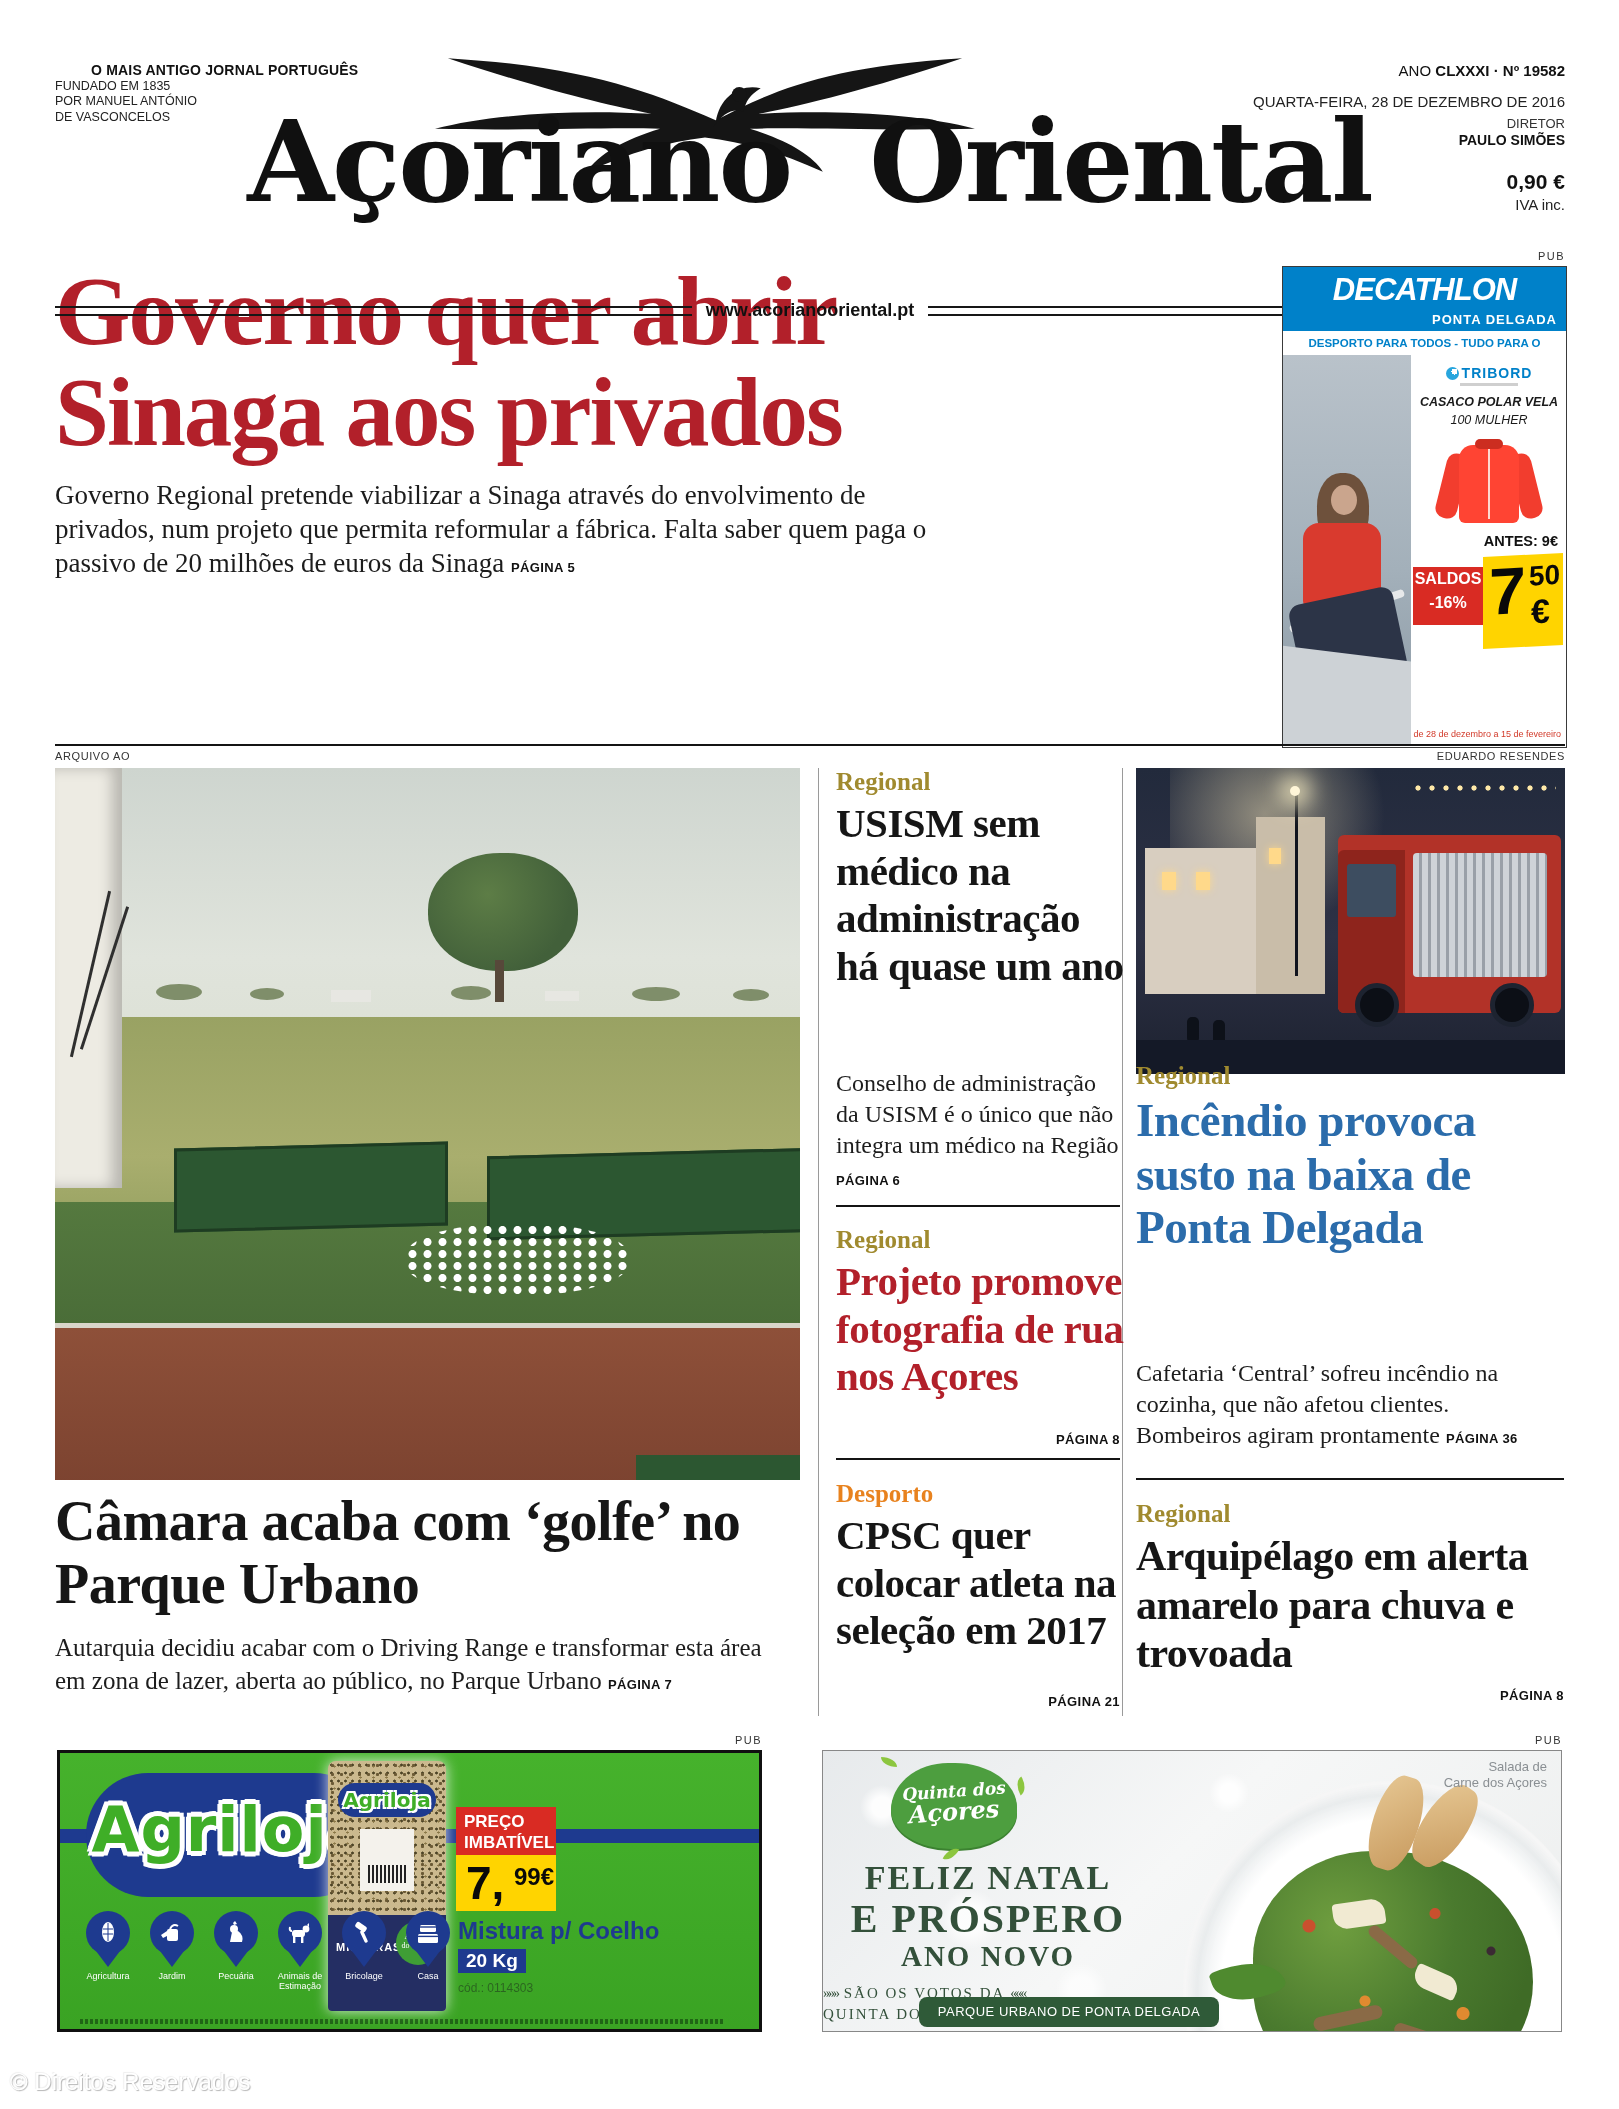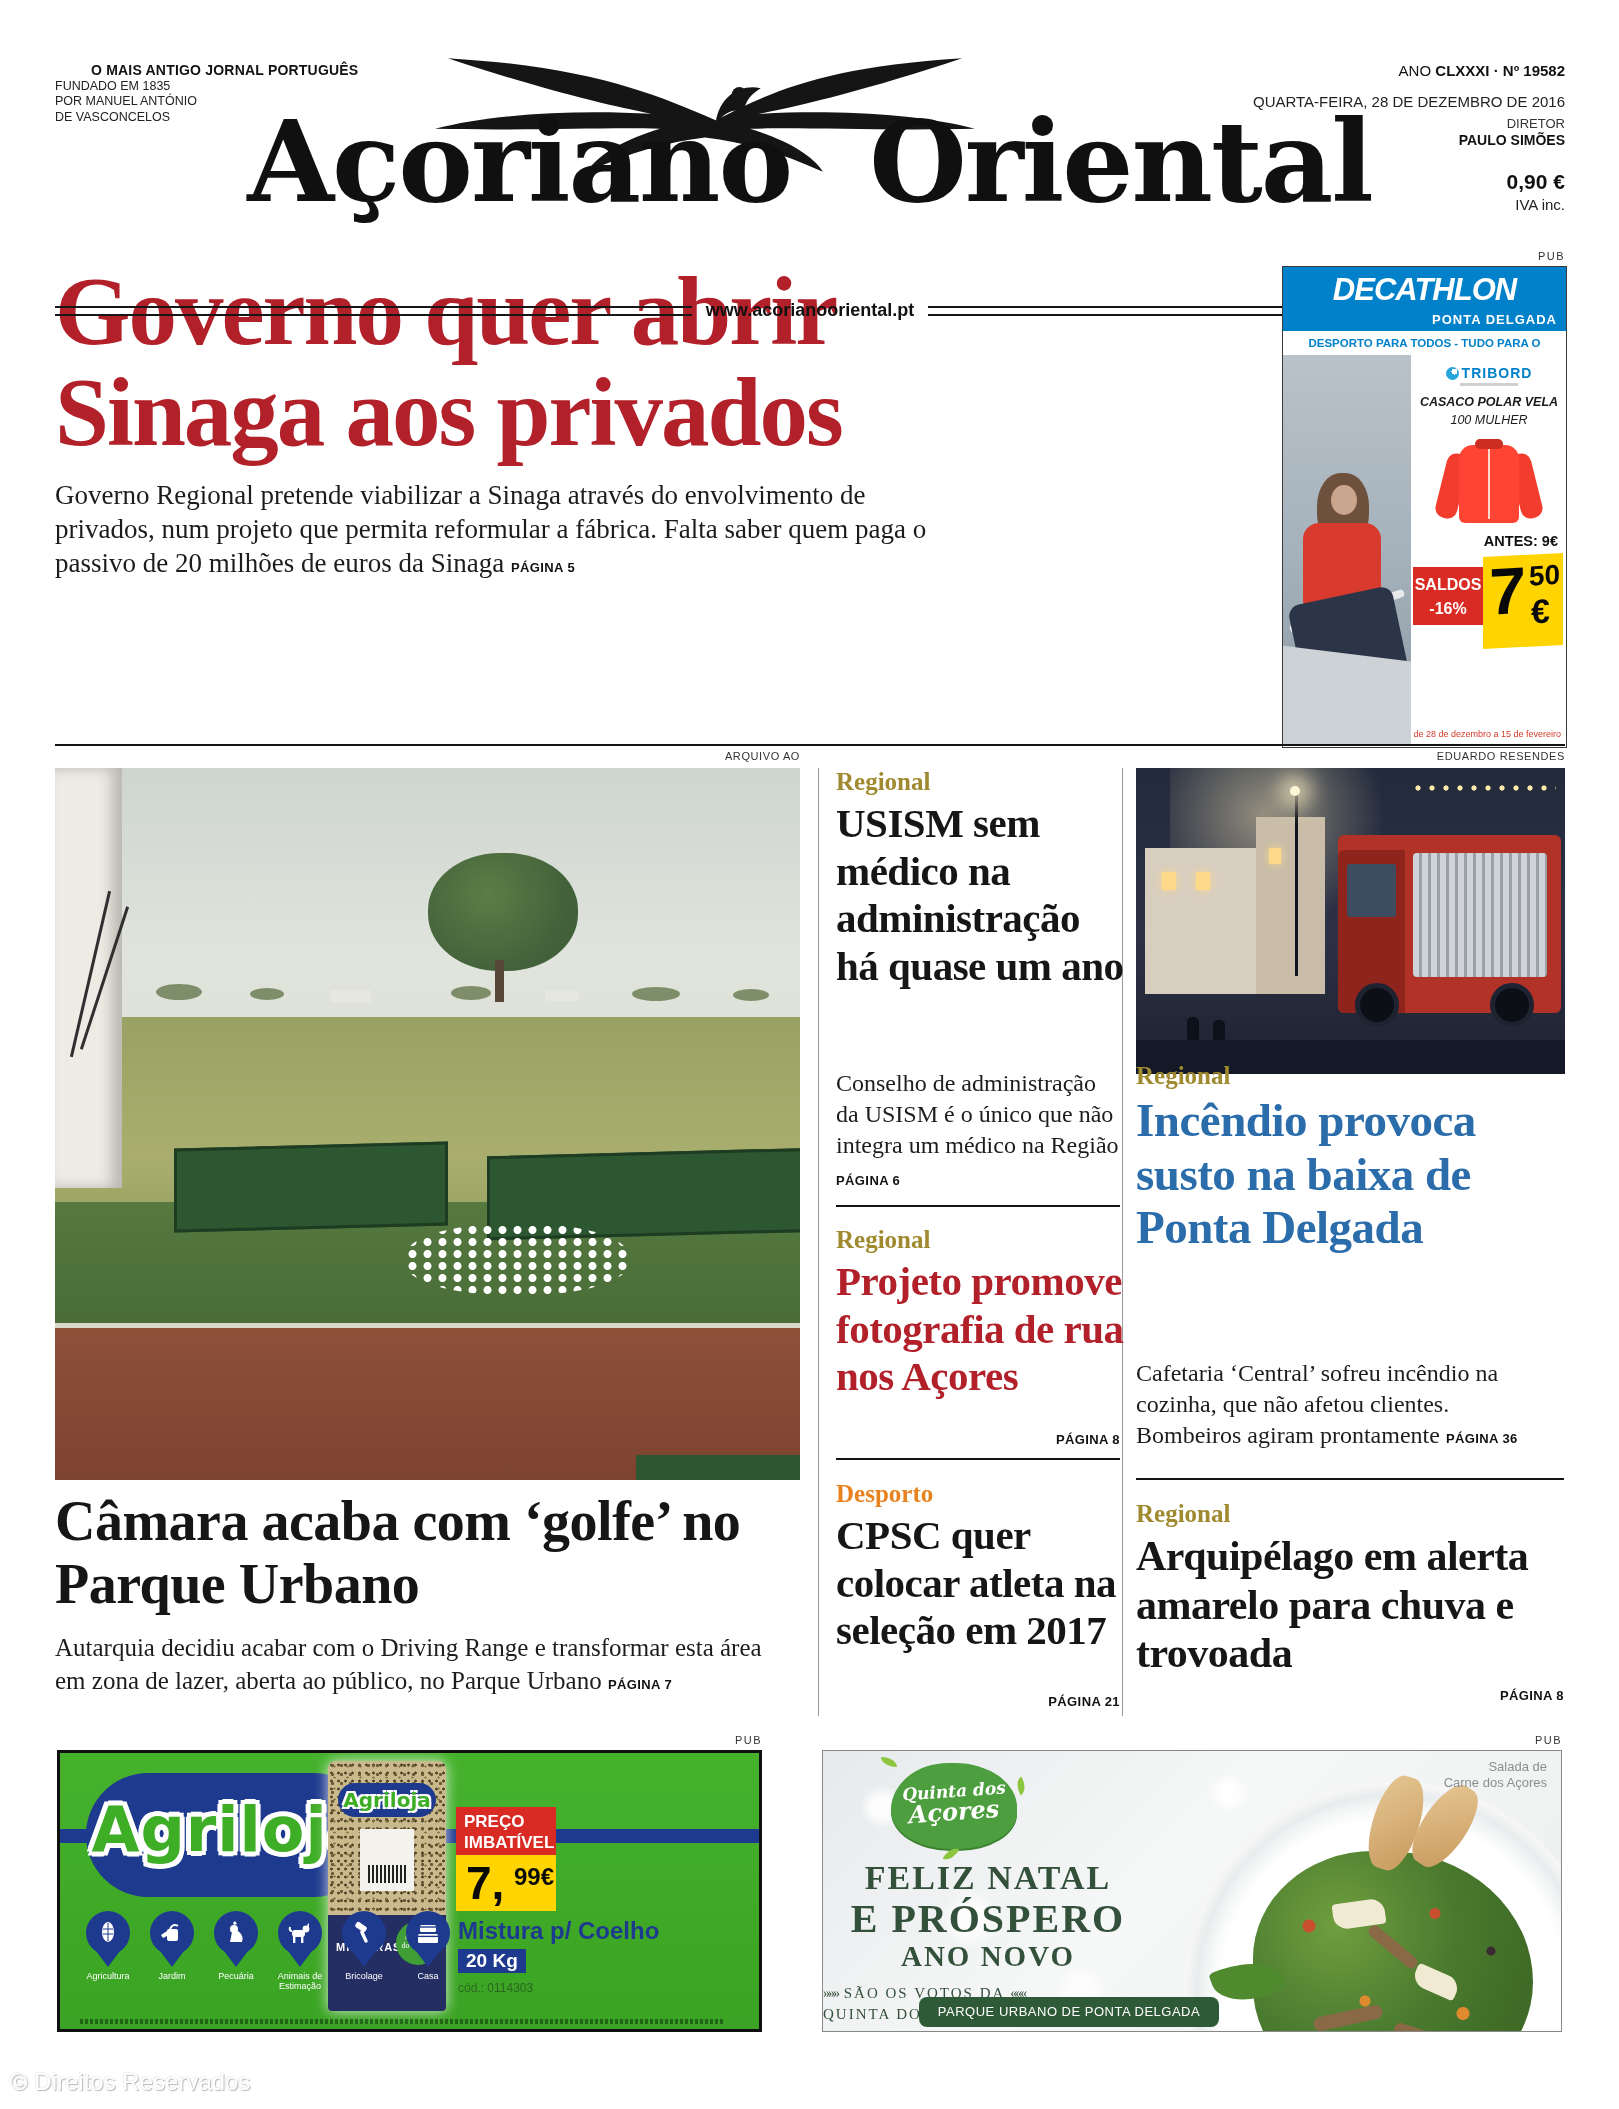--- a/index.html
+++ b/index.html
@@ -54,21 +54,21 @@
   .d-casaco{position:absolute;left:132px;top:40px;width:148px;text-align:center;font-family:"Liberation Sans",sans-serif;font-style:italic;font-weight:bold;font-size:12.5px;color:#1a1a1a;}
   .d-mulher{position:absolute;left:132px;top:58px;width:148px;text-align:center;font-family:"Liberation Sans",sans-serif;font-style:italic;font-size:12.5px;color:#1a1a1a;}
   .d-prod{position:absolute;left:158px;top:84px;width:96px;height:88px;}
   .d-torso{position:absolute;left:18px;top:6px;width:60px;height:78px;border-radius:14px 14px 6px 6px;background:#ff4433;}
   .d-sleeveL{position:absolute;left:0px;top:14px;width:22px;height:66px;border-radius:10px;background:#f23d2e;transform:rotate(14deg);}
   .d-sleeveR{position:absolute;right:0px;top:14px;width:22px;height:66px;border-radius:10px;background:#f23d2e;transform:rotate(-14deg);}
   .d-zip{position:absolute;left:47px;top:10px;width:2px;height:70px;background:#ffd9d2;}
   .d-collar{position:absolute;left:34px;top:0px;width:28px;height:10px;border-radius:5px;background:#cc2d20;}
   .d-antes{position:absolute;right:8px;top:178px;font-family:"Liberation Sans",sans-serif;font-weight:bold;font-size:14.5px;}
   .d-saldos{position:absolute;left:130px;top:212px;width:70px;height:58px;background:#d92b23;color:#fff;text-align:center;
-            font-family:"Liberation Sans",sans-serif;font-weight:bold;font-size:16px;line-height:1.5;padding-top:6px;box-sizing:border-box;}
+            font-family:"Liberation Sans",sans-serif;font-weight:bold;font-size:16px;line-height:1.5;box-sizing:border-box;}
   .d-yellow{position:absolute;left:200px;top:200px;width:80px;height:92px;background:#ffd400;transform:skewY(-3deg);}
   .d-p7{position:absolute;left:6px;top:2px;font-family:"Liberation Sans",sans-serif;font-weight:bold;font-size:66px;line-height:1;color:#090909;}
   .d-p50{position:absolute;left:46px;top:6px;font-family:"Liberation Sans",sans-serif;font-weight:bold;font-size:28px;color:#090909;}
   .d-peur{position:absolute;left:48px;top:38px;font-family:"Liberation Sans",sans-serif;font-weight:bold;font-size:34px;color:#090909;}
   .d-valid{position:absolute;right:5px;bottom:6px;font-family:"Liberation Sans",sans-serif;font-size:9px;color:#d23a2a;margin-top:41px;}
 
   
   .toprule{left:55px;right:54px;top:744px;border-top:2px solid #141414;}
   .credit{font-family:"Liberation Sans",sans-serif;font-size:11px;letter-spacing:.6px;color:#333;}
   .vd{width:1px;background:#9a9a9a;top:768px;height:948px;}
@@ -285,21 +285,21 @@
       <div class="d-yellow">
         <div class="d-p7">7</div>
         <div class="d-p50">50</div>
         <div class="d-peur">€</div>
       </div>
       <div class="d-valid">de 28 de dezembro a 15 de fevereiro</div>
     </div>
   </div>
 
   <div class="abs toprule"></div>
-  <div class="abs credit" style="left:55px;width:745px;top:750px;text-align:right;">ARQUIVO AO</div>
+  <div class="abs credit" style="left:55px;width:745px;top:750px;text-align:left;">ARQUIVO AO</div>
   <div class="abs credit" style="right:54px;top:750px;">EDUARDO RESENDES</div>
   <div class="abs vd" style="left:818px;"></div>
   <div class="abs vd" style="left:1122px;"></div>
 
   <div class="abs golf">
     <div class="g-sky"></div>
     <div class="g-far">
       <div class="g-shrub" style="left:4%;top:2px;width:46px;height:16px;"></div>
       <div class="g-shrub" style="left:18%;top:6px;width:34px;height:12px;"></div>
       <div class="g-bldg" style="left:30%;top:8px;width:40px;height:12px;"></div>

